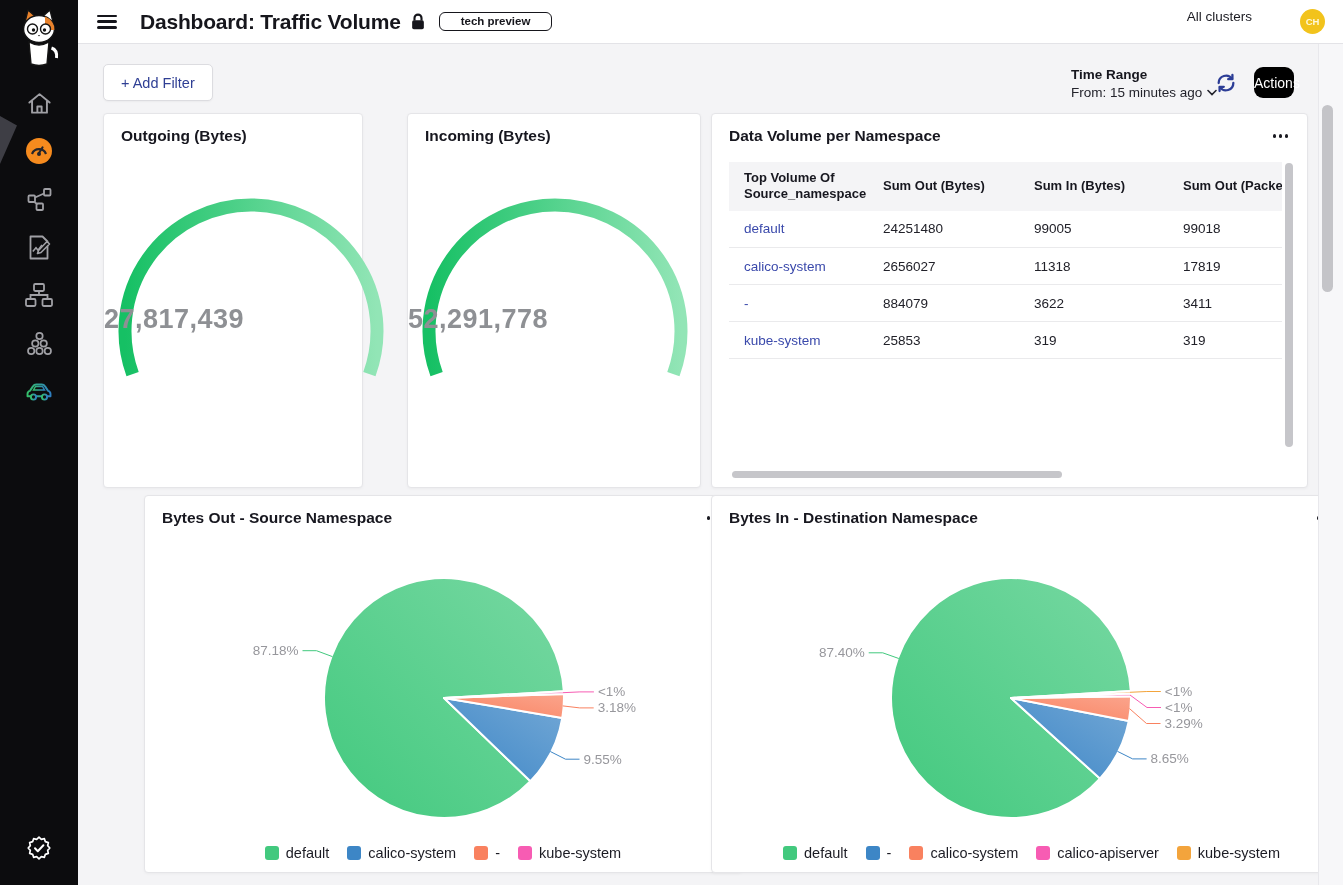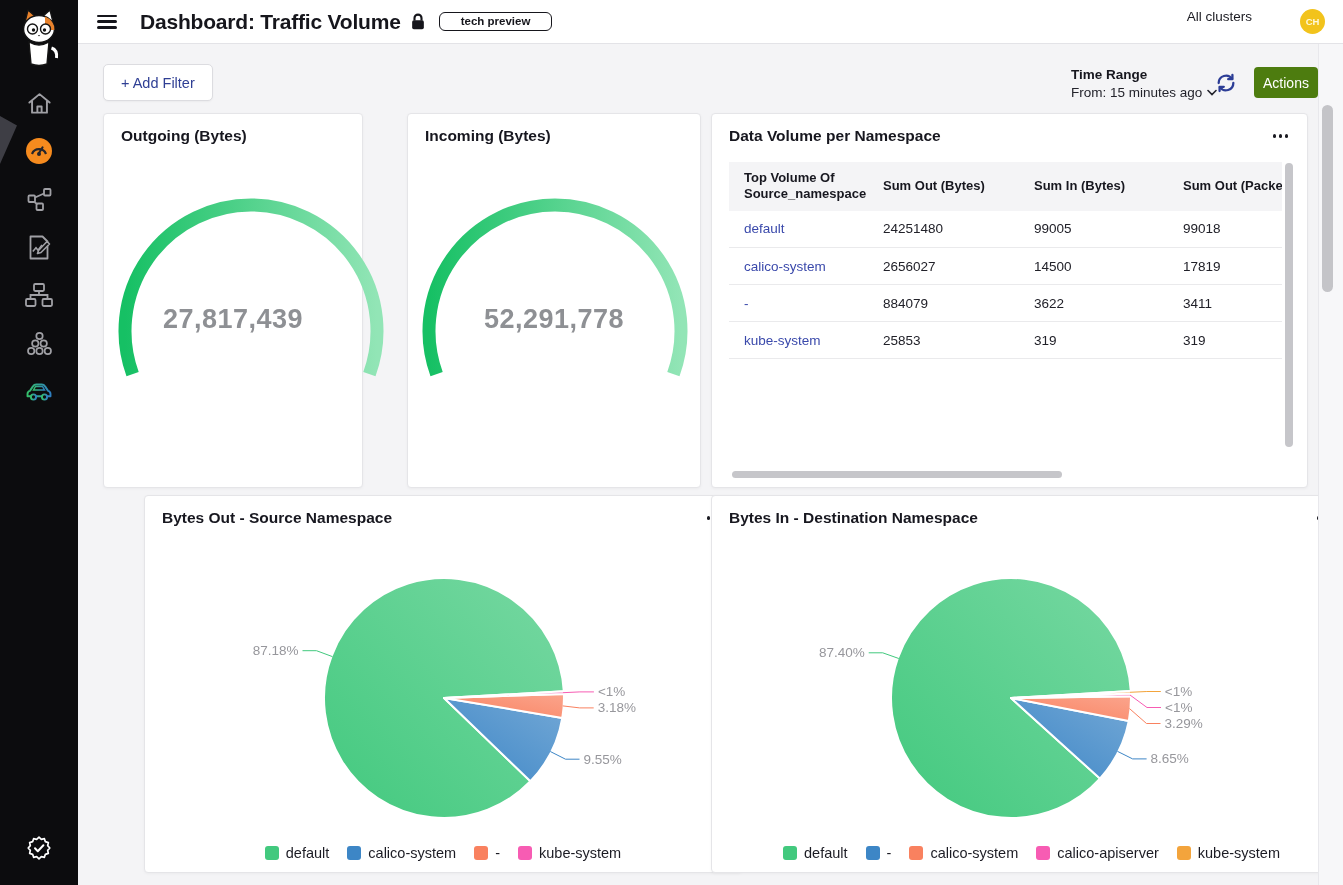--- a/index.html
+++ b/index.html
@@ -29,35 +29,35 @@
             color:rgba(255,252,230,.95); font-size:9.5px; font-weight:700; display:flex; align-items:center; justify-content:center; cursor:pointer; }
   
   .toolbar { position:absolute; left:78px; top:44px; width:1240px; height:69px; }
   .add-filter { position:absolute; left:25px; top:20px; height:37px; padding:0 17px; background:#fff;
                 border:1px solid #dcdce0; border-radius:5px; font-size:14.5px; font-weight:500; color:#2f3f94;
                 display:flex; align-items:center; cursor:pointer; box-shadow:0 1px 2px rgba(20,20,30,.04); }
   .time-range { position:absolute; left:976px; top:23px; cursor:pointer;margin-left:17px; }
   .tr-label { font-size:13.5px; font-weight:700; color:#17171f; }
   .tr-value { margin-top:3px; font-size:13.5px; color:#24242c; display:flex; align-items:center; gap:5px; }
   .refresh { position:absolute; left:1137px; top:28px; width:22px; height:22px; cursor:pointer; }
-  .actions { position:absolute; left:1176px; top:23px; width:64px; height:31px; background:#4d7c0f; border:none;
-             border-radius:4px; color:#fff; font-size:14px; font-weight:500; font-family:inherit; cursor:pointer; }
+  .actions { position:absolute; left:1176px; top:23px; width:40px; height:31px; background:#000000; border:none;
+             border-radius:9px; color:#fff; font-size:14px; font-weight:500; font-family:inherit; cursor:pointer; }
   
   .card { position:absolute; background:#fff; border:1px solid #e5e5e8; border-radius:4px;
           box-shadow:0 1px 3px rgba(16,16,20,.04); }
   #card-out { left:103px; top:113px; width:260px; height:375px; }
   #card-in  { left:407px; top:113px; width:294px; height:375px; }
   #card-tbl { left:711px; top:113px; width:597px; height:375px; }
   #card-pie-out { left:103px; top:495px; width:598px; height:378px;margin-left:41px; }
   #card-pie-in  { left:711px; top:495px; width:641px; height:378px; }
   .card-title { position:absolute; left:17px; top:13px; font-size:15.5px; font-weight:700; color:#17171f; }
   .dots { position:absolute; right:16px; top:17px; display:flex; gap:2.5px; cursor:pointer; padding:3px; }
   .dots i { width:3.5px; height:3.5px; border-radius:50%; background:#1b1b22; display:block; }
   .gauge-svg, .pie-svg { position:absolute; left:0; top:0; }
-  .gauge-value { position:absolute; left:0; top:190px; width:100%; text-align:center;
+  .gauge-value { position:absolute; left:0; top:190px; width:100%; text-align:left;
                  font-size:27px; font-weight:700; color:#8e9094; letter-spacing:.5px; }
   
   .tbl-wrap { position:absolute; left:17px; top:48px; width:564px; height:299px; overflow:hidden; background:#fff; }
   table { border-collapse:collapse; table-layout:fixed; width:553px; }
   thead th { background:#f4f4f6; text-align:left; font-size:13px; font-weight:700; color:#17171f;
              padding:8px 0 8px 15px; height:46px; vertical-align:middle; line-height:1.25; }
   thead th:last-child { white-space:nowrap; overflow:hidden; }
   tbody td { font-size:13.5px; color:#212129; padding:0 0 0 15px; height:37px; border-bottom:1px solid #eaeaec; }
   td.ns-link { color:#3a49ab; font-weight:500; cursor:pointer; }
   .v-scroll { position:absolute; right:0; top:1px; width:8px; height:284px; border-radius:4px; background:#c6c6ca; }
@@ -258,21 +258,21 @@
         <tbody>
             <tr>
               <td class="ns-link">default</td>
               <td>24251480</td>
               <td>99005</td>
               <td>99018</td>
             </tr>
             <tr>
               <td class="ns-link">calico-system</td>
               <td>2656027</td>
-              <td>14500</td>
+              <td>11318</td>
               <td>17819</td>
             </tr>
             <tr>
               <td class="ns-link">-</td>
               <td>884079</td>
               <td>3622</td>
               <td>3411</td>
             </tr>
             <tr>
               <td class="ns-link">kube-system</td>

